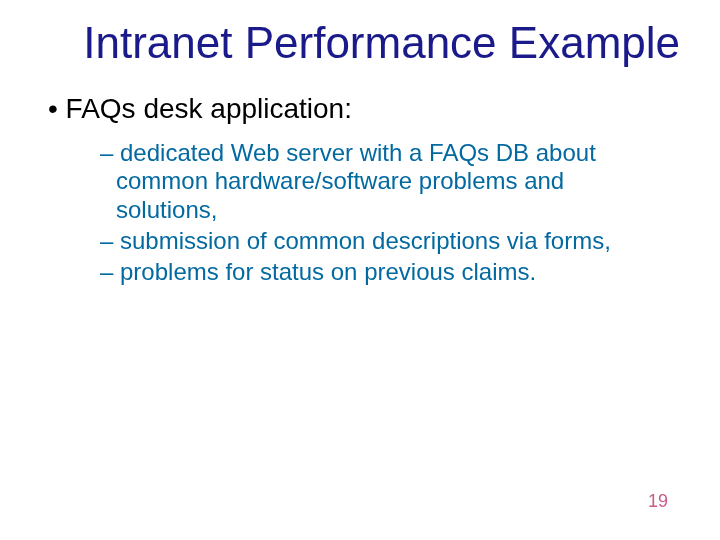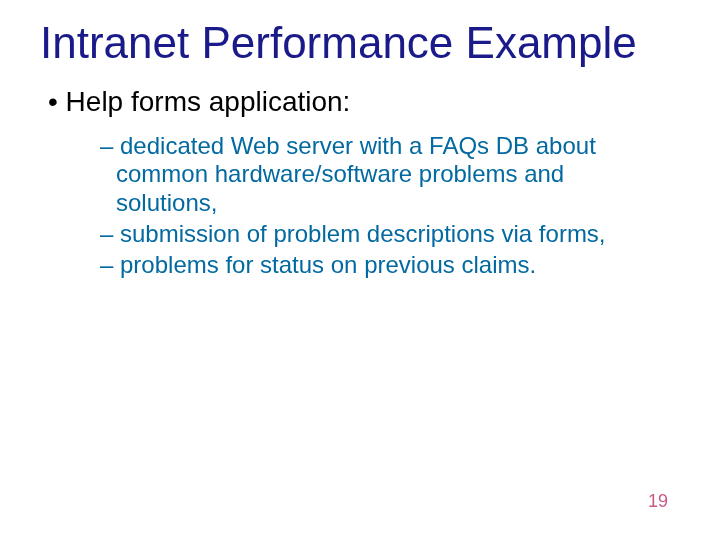--- a/index.html
+++ b/index.html
@@ -13,23 +13,23 @@
       background: #ffffff;
       font-family: Arial, Helvetica, sans-serif;
       position: relative;
       padding: 18px 40px 40px 40px;
     }
     .slide-title {
       font-family: 'Comic Sans MS', cursive, sans-serif;
       color: #1a1a8a;
       font-size: 44px;
       font-weight: normal;
-      text-align: left;
+      text-align: right;
       line-height: 1.15;
-      margin-bottom: 17px;
+      margin-bottom: 24px;
     }
     .bullet-main {
       font-size: 28px;
       color: #000000;
       margin-left: 8px;
       margin-bottom: 14px;
     }
     .bullet-main::before {
       content: "• ";
     }
@@ -54,19 +54,19 @@
       font-size: 18px;
       font-family: Arial, sans-serif;
       text-align: center;
     }
   </style>
 </head>
 <body>
 
 <h1 class="slide-title">Intranet Performance Example</h1>
 
-<div class="bullet-main">Help forms application:</div>
+<div class="bullet-main">FAQs desk application:</div>
 
 <div class="bullet-sub">dedicated Web server with a FAQs DB about common hardware/software problems and solutions,</div>
-<div class="bullet-sub">submission of problem descriptions via forms,</div>
+<div class="bullet-sub">submission of common descriptions via forms,</div>
 <div class="bullet-sub">problems for status on previous claims.</div>
 
 <div class="page-number">19</div>
 
 </body></html>

